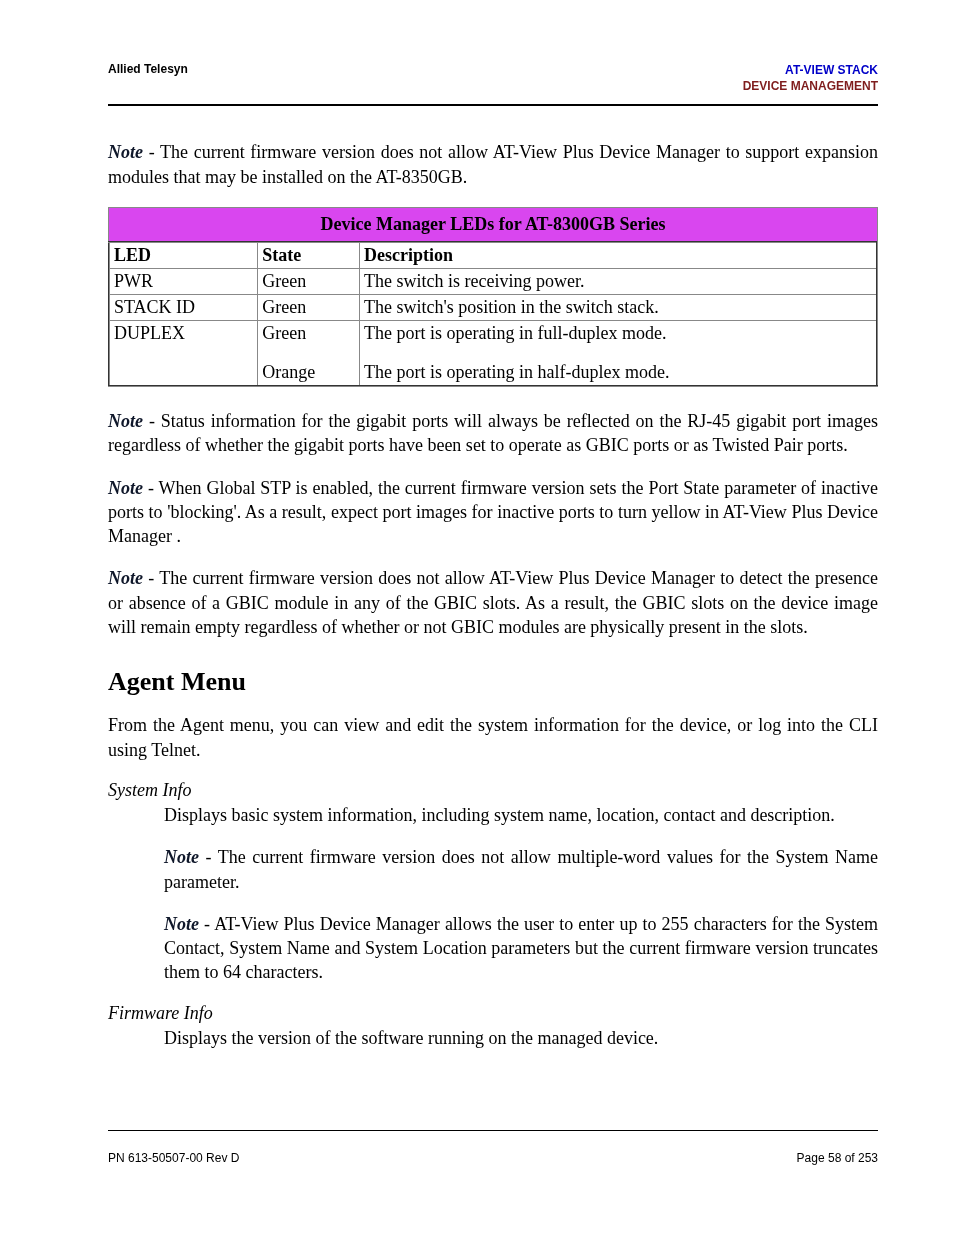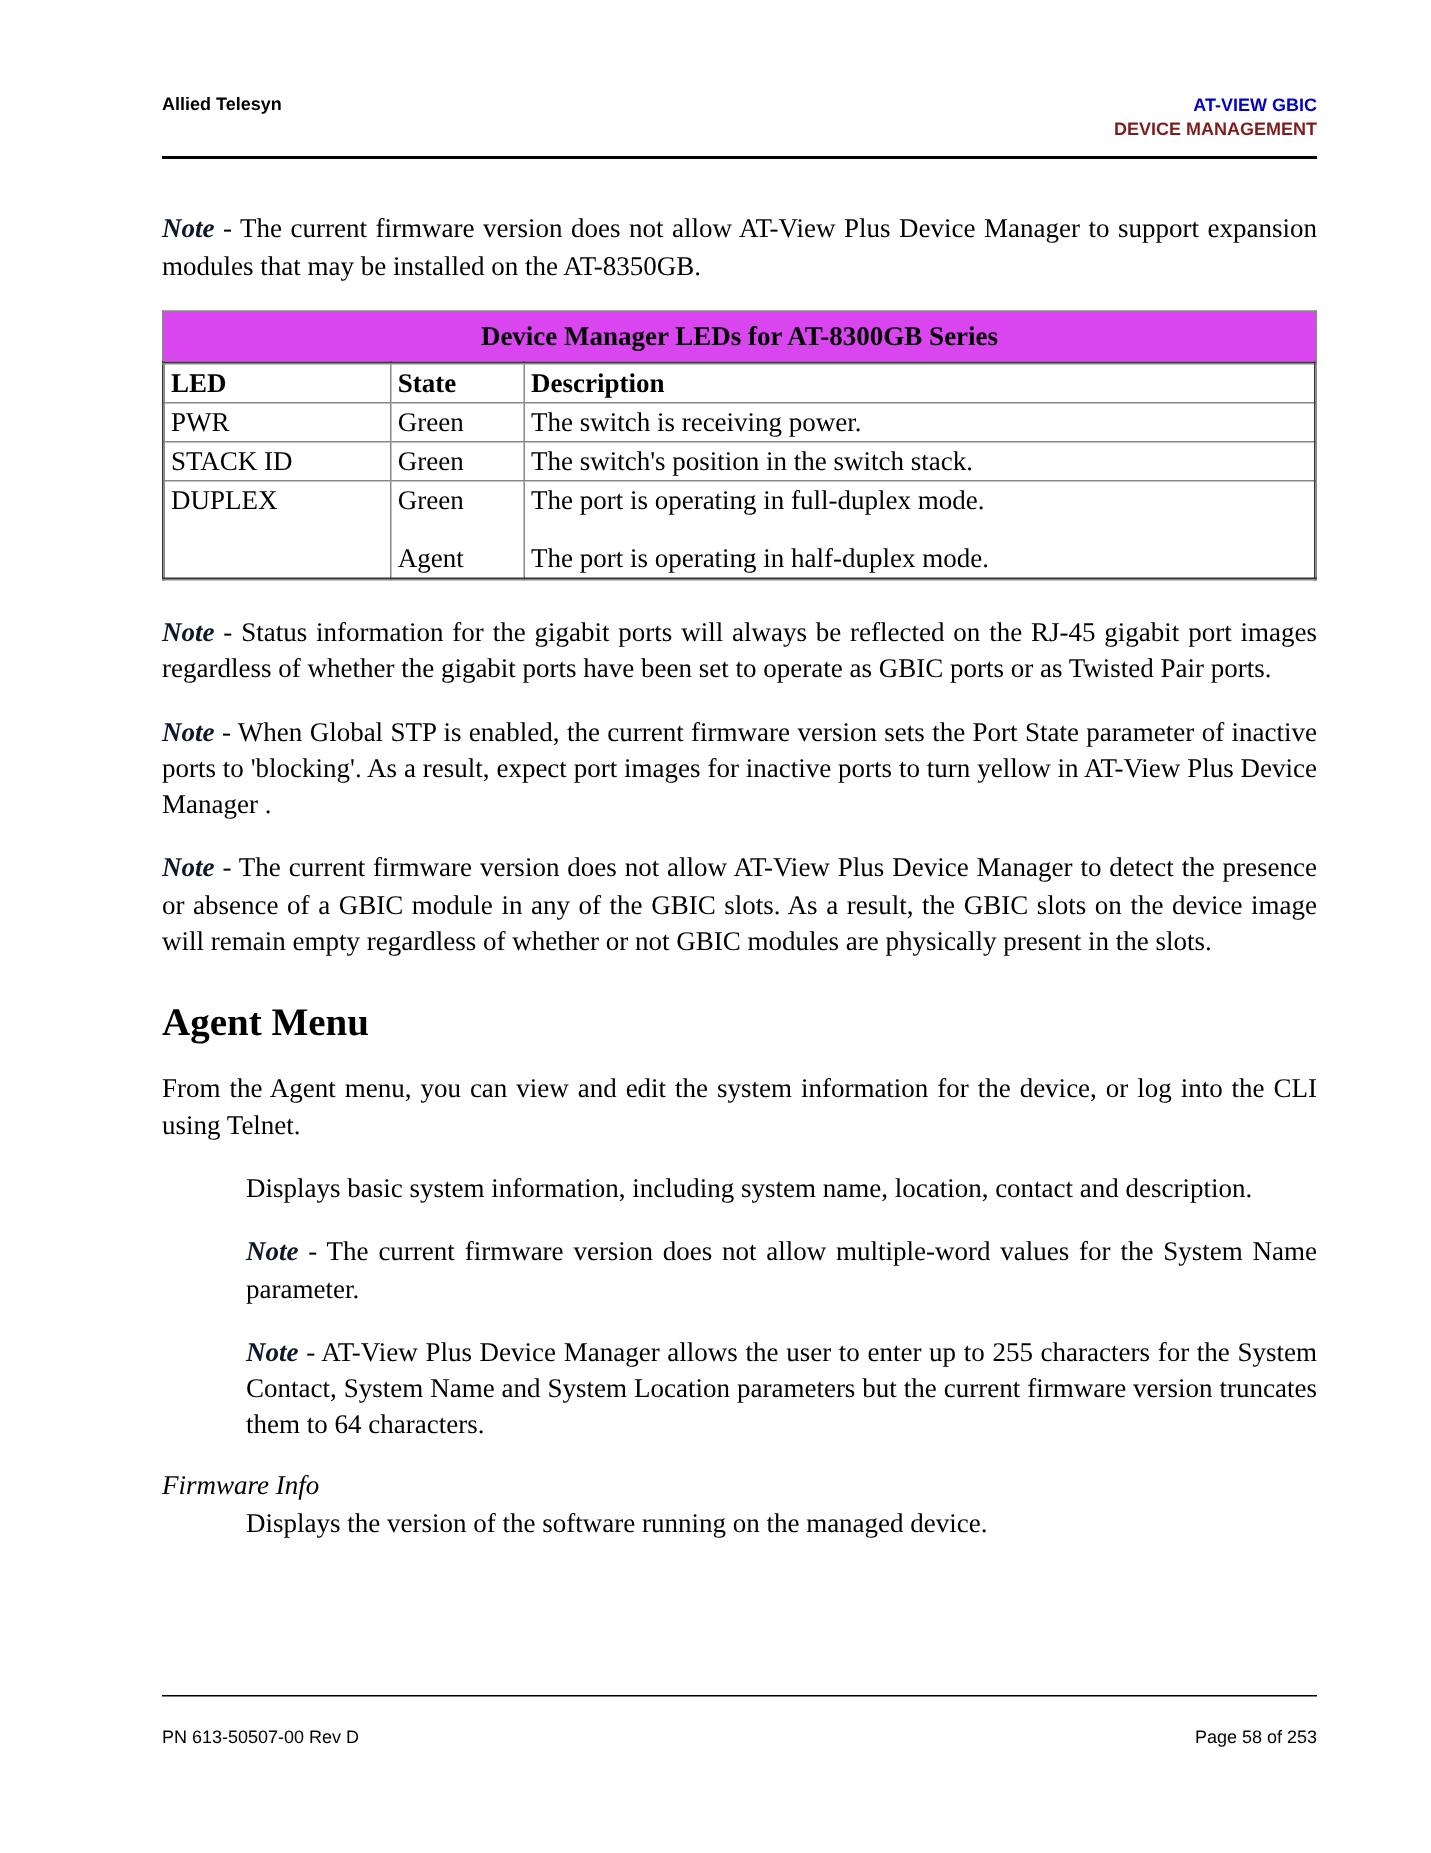--- a/index.html
+++ b/index.html
@@ -111,21 +111,21 @@
   }
 </style>
 </head>
 <body>
 
 <div class="page">
 
   <div class="header">
     <div>Allied Telesyn</div>
     <div class="right">
-      <span class="product">AT-VIEW GBIC</span><br>
+      <span class="product">AT-VIEW STACK</span><br>
       <span class="mgmt">DEVICE MANAGEMENT</span>
     </div>
   </div>
 
   <p class="body">
     <span class="note">Note</span><span> - The current firmware version does not allow AT-View Plus Device Manager to support expansion modules that may be installed on the AT-8350GB.</span>
   </p>
 
   <table class="led">
     <caption>Device Manager LEDs for AT-8300GB Series</caption>
@@ -145,21 +145,21 @@
       <tr>
         <td>STACK ID</td>
         <td>Green</td>
         <td>The switch's position in the switch stack.</td>
       </tr>
       <tr>
         <td>DUPLEX</td>
         <td>
           <div class="multirow-inner">
             <div>Green</div>
-            <div>Agent</div>
+            <div>Orange</div>
           </div>
         </td>
         <td>
           <div class="multirow-inner">
             <div>The port is operating in full-duplex mode.</div>
             <div>The port is operating in half-duplex mode.</div>
           </div>
         </td>
       </tr>
     </tbody>
@@ -174,20 +174,21 @@
   </p>
 
   <p class="body">
     <span class="note">Note</span><span> - The current firmware version does not allow AT-View Plus Device Manager to detect the presence or absence of a GBIC module in any of the GBIC slots. As a result, the GBIC slots on the device image will remain empty regardless of whether or not GBIC modules are physically present in the slots.</span>
   </p>
 
   <h2 class="section">Agent Menu</h2>
 
   <p class="body">From the Agent menu, you can view and edit the system information for the device, or log into the CLI using Telnet.</p>
 
+  <div class="dt">System Info</div>
   <div class="dd">Displays basic system information, including system name, location, contact and description.</div>
 
   <div class="dd">
     <span class="note">Note</span><span> - The current firmware version does not allow multiple-word values for the System Name parameter.</span>
   </div>
 
   <div class="dd">
     <span class="note">Note</span><span> - AT-View Plus Device Manager allows the user to enter up to 255 characters for the System Contact, System Name and System Location parameters but the current firmware version truncates them to 64 characters.</span>
   </div>
 

